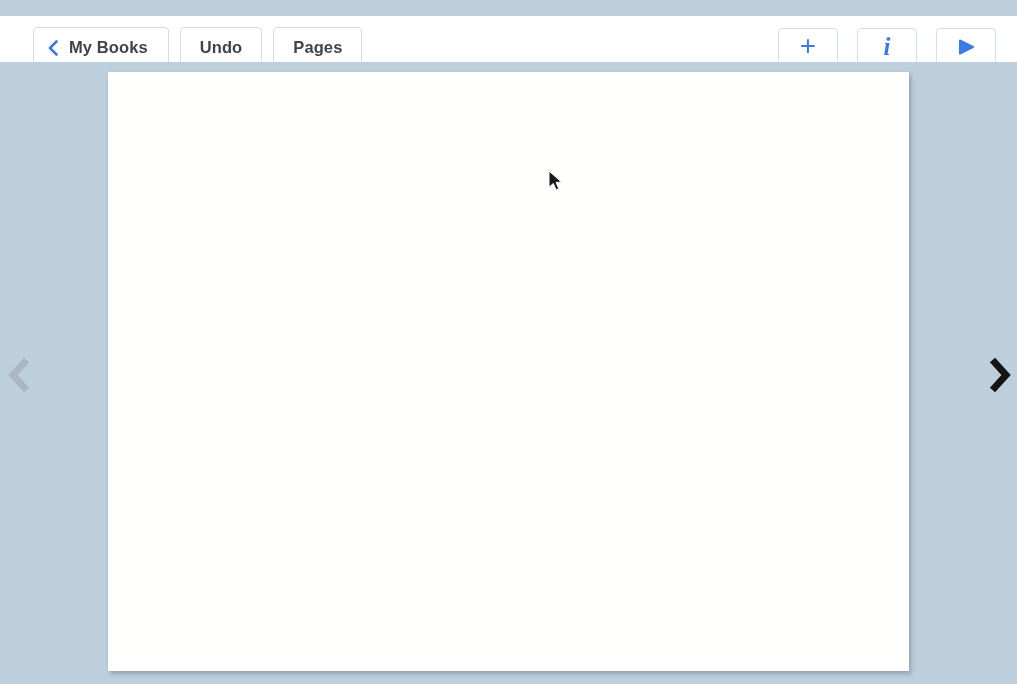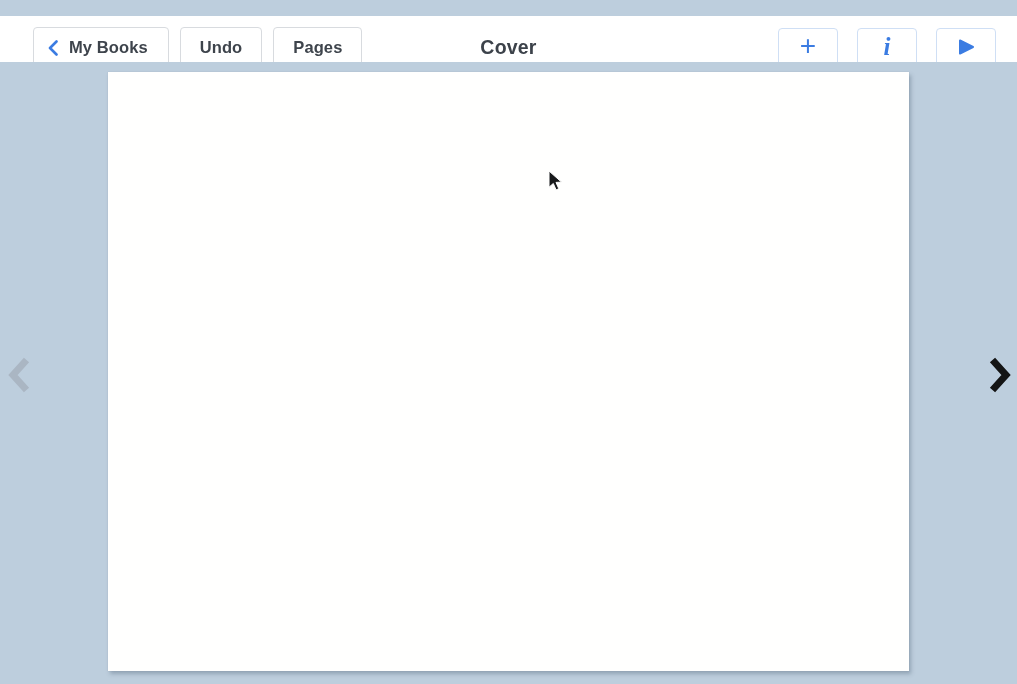--- a/index.html
+++ b/index.html
@@ -95,21 +95,20 @@
         <span>My Books</span>
       </button>
       <button class="tb-btn">
         <span>Undo</span>
       </button>
       <button class="tb-btn">
         <span>Pages</span>
       </button>
     </div>
 
-    <div class="toolbar-title">Cover</div>
 
     <div class="toolbar-right">
       <button class="icon-btn">
         <span class="plus-glyph">+</span>
       </button>
       <button class="icon-btn">
         <span class="info-glyph">i</span>
       </button>
       <button class="icon-btn">
         <svg width="18" height="18" viewBox="0 0 18 18">

